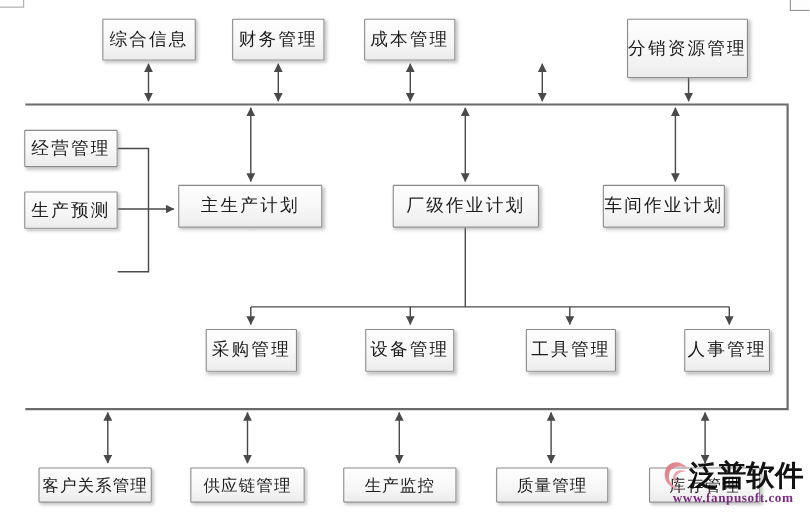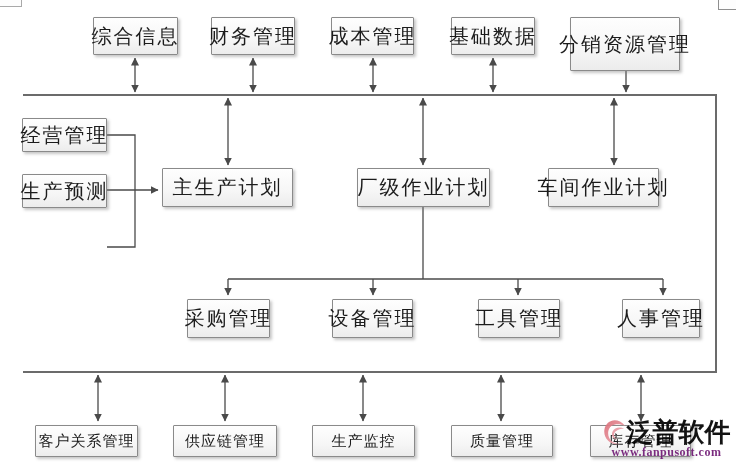--- a/index.html
+++ b/index.html
@@ -7,21 +7,21 @@
     position:relative;width:736px;height:473px;background:#ffffff;
     overflow:hidden;font-family:"Liberation Serif","DejaVu Serif",serif;
   }
   svg.wires{position:absolute;left:0;top:0;z-index:1;}
   .box{
     position:absolute;box-sizing:border-box;z-index:2;
     border:1px solid #8a8a8a;border-radius:1px;
     background:linear-gradient(180deg,#fefefe 0%,#f6f6f6 60%,#ececec 100%);
     box-shadow:2px 2px 3px rgba(130,130,130,.45);
     display:flex;align-items:center;justify-content:center;
-    font-size:20px;color:#1c1c1c;letter-spacing:2px;white-space:nowrap;
+    font-size:16px;color:#1c1c1c;letter-spacing:2px;white-space:nowrap;
   }
   .box.small{font-size:15px;letter-spacing:1px;}
   .corner{
     position:absolute;box-sizing:border-box;z-index:2;
     border:1px solid #a9a9a9;background:#fdfdfd;
   }
   #corner-tl{left:-14px;top:-12px;width:36px;height:19px;}
   #corner-tr{left:718px;top:-9px;width:40px;height:19px;border-color:#8f8f8f;}
   #watermark{
     position:absolute;left:597px;top:417px;width:139px;z-index:5;
@@ -90,21 +90,20 @@
       <line x1="641" y1="375" x2="641" y2="421" marker-start="url(#ah-s)" marker-end="url(#ah-e)"></line>
     </g>
   </svg>
 
   <div id="corner-tl" class="corner"></div>
   <div id="corner-tr" class="corner"></div>
 
   <div class="box" style="left:93px;top:17px;width:85px;height:38px">综合信息</div>
   <div class="box" style="left:211px;top:17px;width:84px;height:38px">财务管理</div>
   <div class="box" style="left:331px;top:17px;width:83px;height:38px">成本管理</div>
-  <div class="box" style="left:451px;top:17px;width:84px;height:38px">基础数据</div>
   <div class="box" style="left:570px;top:17px;width:110px;height:54px">分销资源管理</div>
 
   <div class="box" style="left:22px;top:118px;width:85px;height:34px">经营管理</div>
   <div class="box" style="left:22px;top:174px;width:85px;height:34px">生产预测</div>
 
   <div class="box" style="left:162px;top:168px;width:131px;height:39px">主生产计划</div>
   <div class="box" style="left:357px;top:168px;width:133px;height:39px">厂级作业计划</div>
   <div class="box" style="left:548px;top:168px;width:111px;height:39px">车间作业计划</div>
 
   <div class="box" style="left:187px;top:299px;width:83px;height:39px">采购管理</div>

